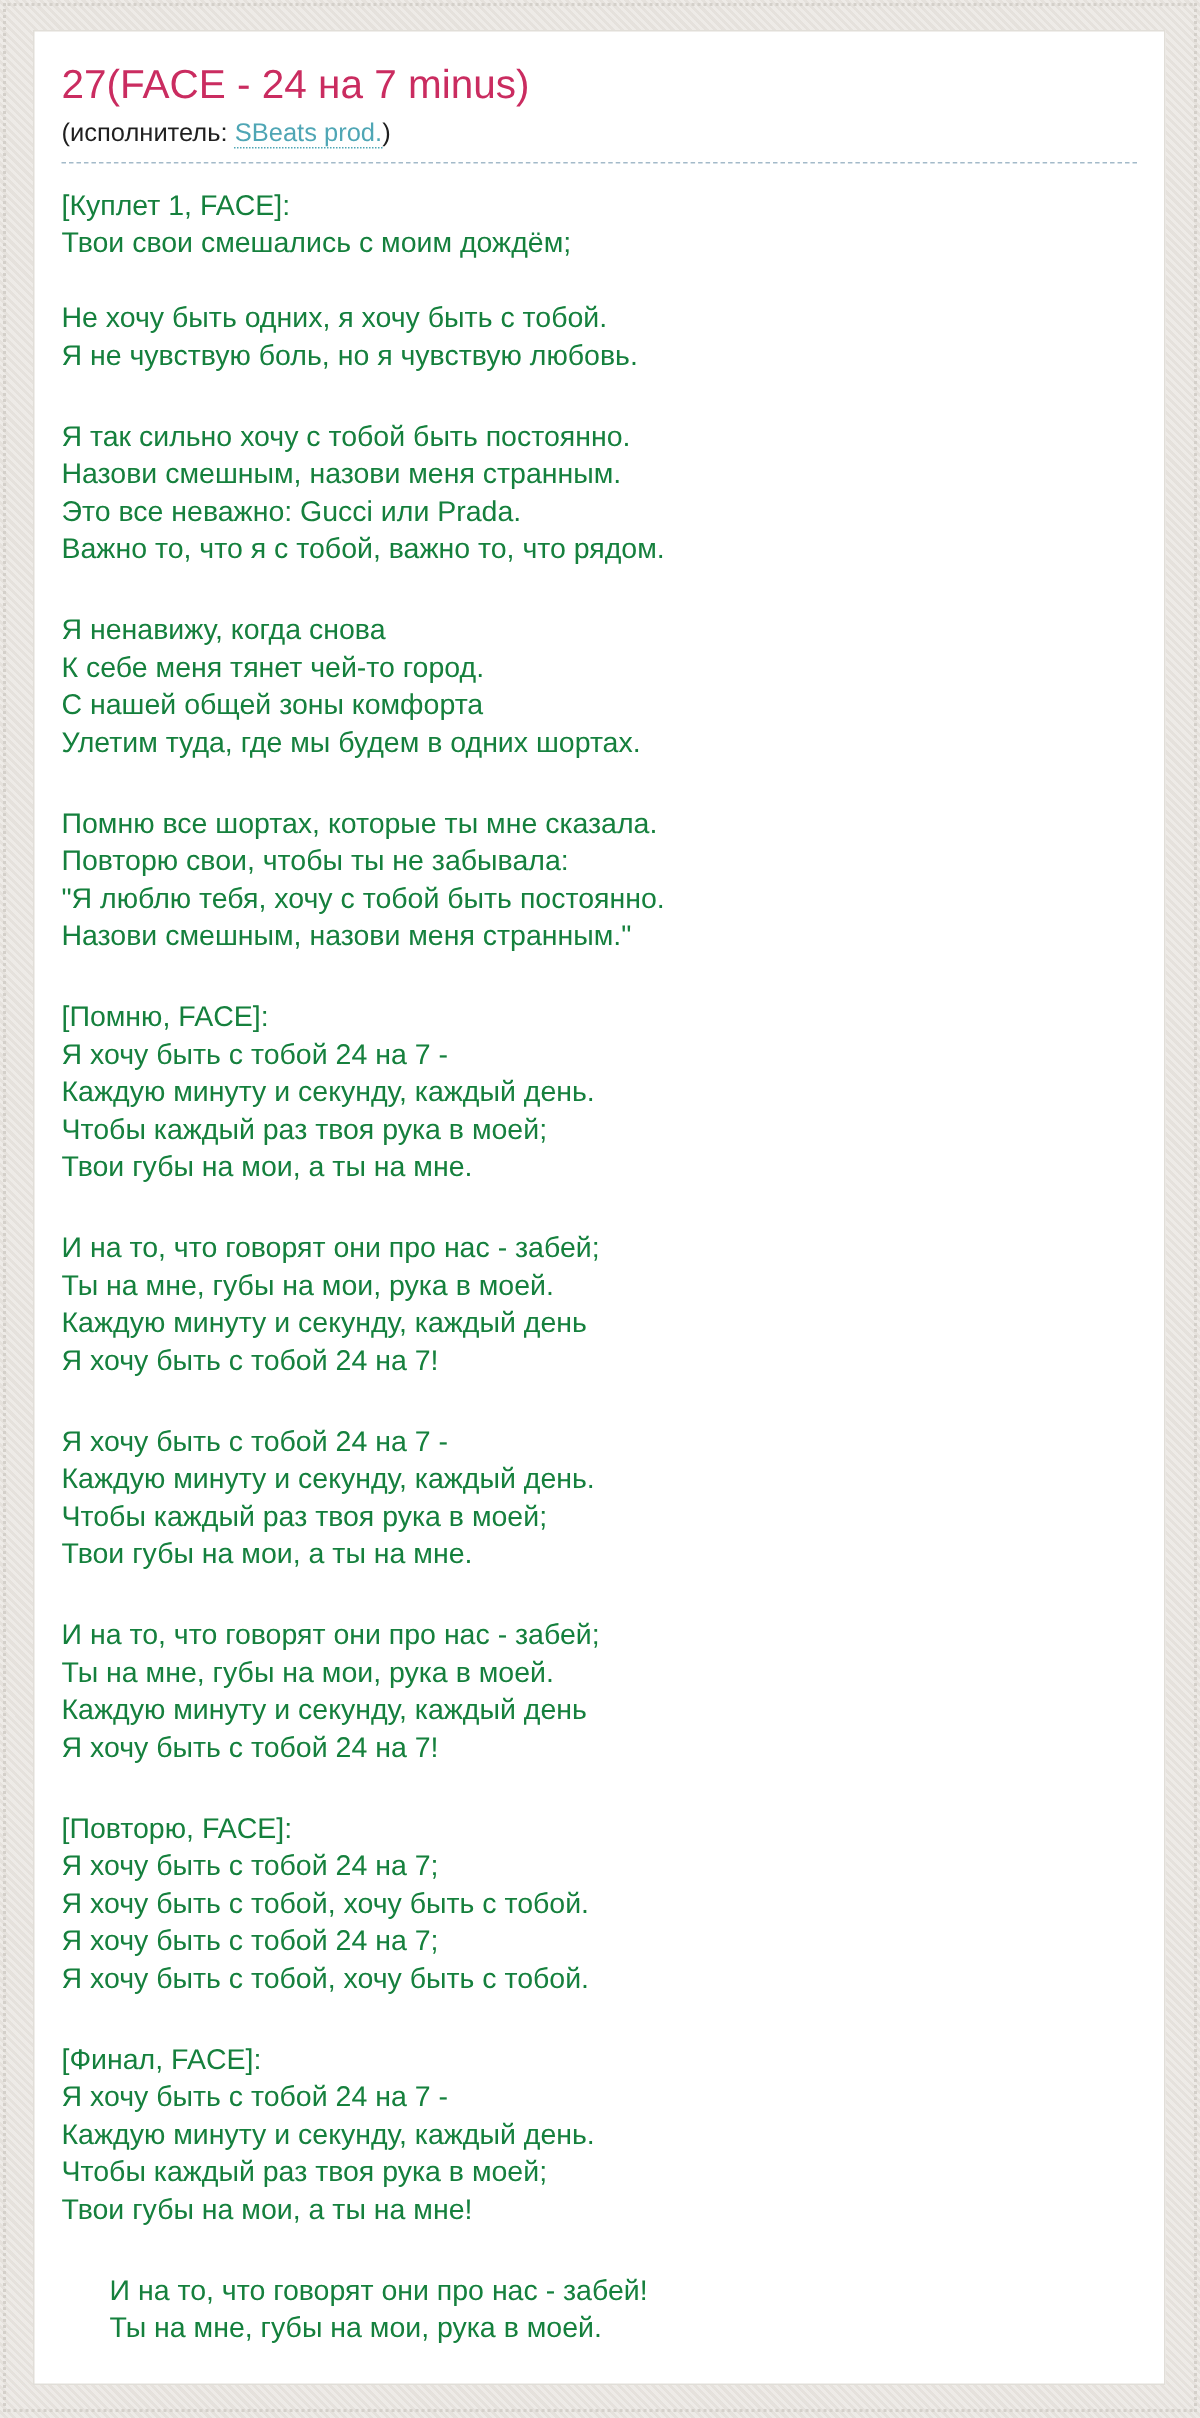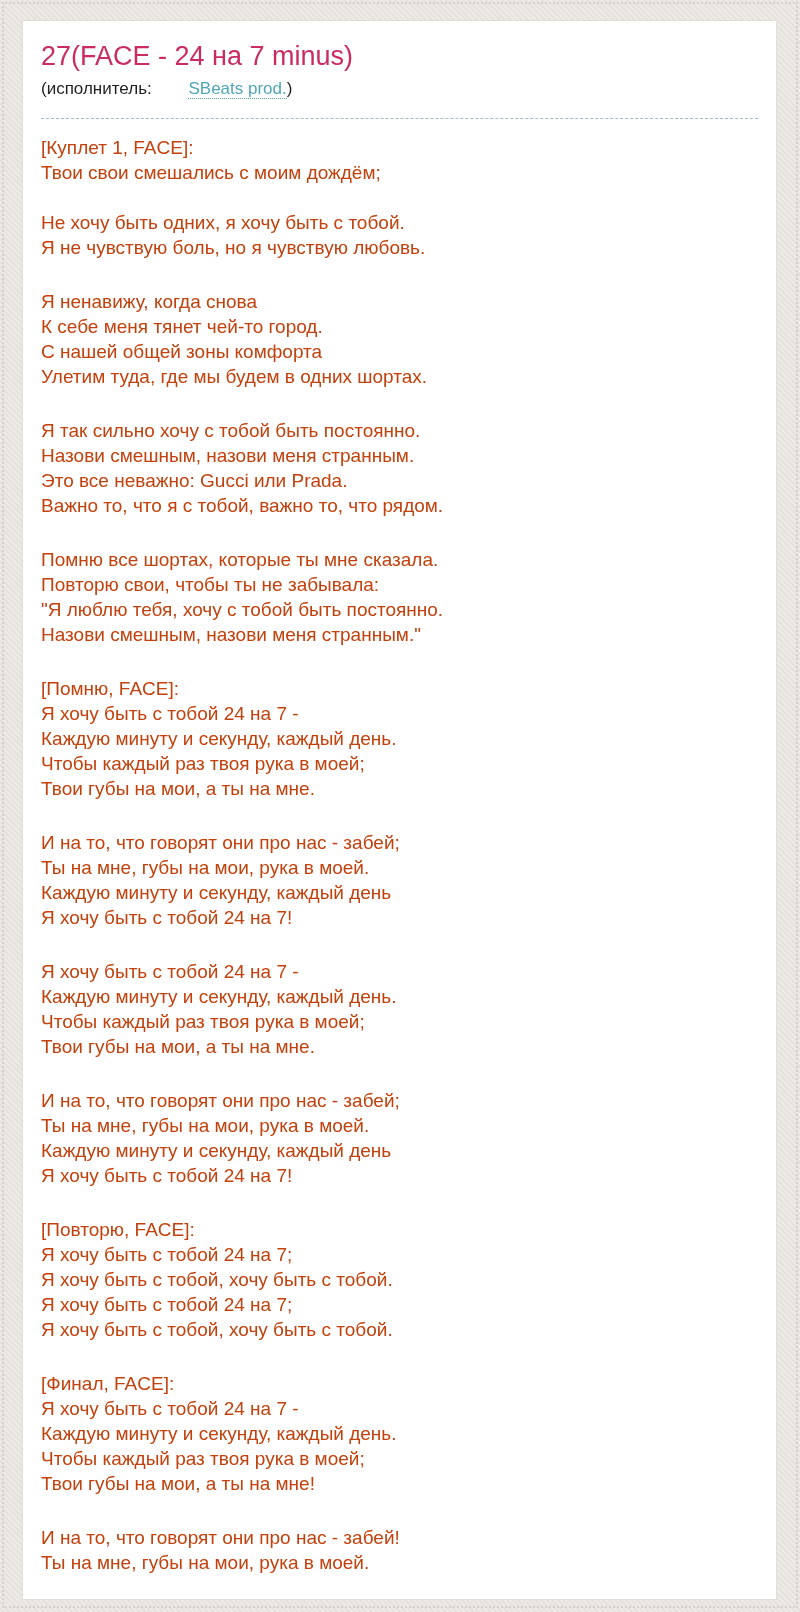--- a/index.html
+++ b/index.html
@@ -34,64 +34,64 @@
   }
   .song-title {
     margin: 0 0 7px 0;
     font-size: 27px;
     font-weight: normal;
     line-height: 1.15;
     color: #ca2c60;
   }
   .header-block {
     border-bottom: 1px dashed #a3bac9;
-    padding-bottom: 19px;
+    padding-bottom: 9px;
   }
   .subtitle {
     font-size: 17px;
     color: #1f1f1f;
   }
   .artist-link {
     color: #4fa6b5;
     text-decoration: none;
     border-bottom: 1px dotted #4fa6b5;
     cursor: pointer;
-    margin-left: 32px;
   }
   .lyrics {
     margin-top: 16px;
     font-size: 19px;
     line-height: 25px;
-    color: #c2410c;
+    color: #15803d;
   }
   .lyrics p {
     margin: 0 0 29px 0;
   }
   .lyrics p:last-child {
     margin-bottom: 0;
+    margin-left: 32px;
   }
 </style>
 </head>
 <body>
 
 <div class="bg-frame"></div>
 
 <div class="card">
   <div class="header-block">
     <h1 class="song-title">27(FACE - 24 на 7 minus)</h1>
     <div class="subtitle">
       <span>(исполнитель:</span>
       <a class="artist-link">SBeats prod.</a><span>)</span>
     </div>
   </div>
 
   <div class="lyrics">
       <p><span>[Куплет 1, FACE]:</span><br><span>Твои свои смешались с моим дождём;</span><br><br><span>Не хочу быть одних, я хочу быть с тобой.</span><br><span>Я не чувствую боль, но я чувствую любовь.</span></p>
+      <p><span>Я так сильно хочу с тобой быть постоянно.</span><br><span>Назови смешным, назови меня странным.</span><br><span>Это все неважно: Gucci или Prada.</span><br><span>Важно то, что я с тобой, важно то, что рядом.</span></p>
       <p><span>Я ненавижу, когда снова</span><br><span>К себе меня тянет чей-то город.</span><br><span>С нашей общей зоны комфорта</span><br><span>Улетим туда, где мы будем в одних шортах.</span></p>
-      <p><span>Я так сильно хочу с тобой быть постоянно.</span><br><span>Назови смешным, назови меня странным.</span><br><span>Это все неважно: Gucci или Prada.</span><br><span>Важно то, что я с тобой, важно то, что рядом.</span></p>
       <p><span>Помню все шортах, которые ты мне сказала.</span><br><span>Повторю свои, чтобы ты не забывала:</span><br><span>"Я люблю тебя, хочу с тобой быть постоянно.</span><br><span>Назови смешным, назови меня странным."</span></p>
       <p><span>[Помню, FACE]:</span><br><span>Я хочу быть с тобой 24 на 7 -</span><br><span>Каждую минуту и секунду, каждый день.</span><br><span>Чтобы каждый раз твоя рука в моей;</span><br><span>Твои губы на мои, а ты на мне.</span></p>
       <p><span>И на то, что говорят они про нас - забей;</span><br><span>Ты на мне, губы на мои, рука в моей.</span><br><span>Каждую минуту и секунду, каждый день</span><br><span>Я хочу быть с тобой 24 на 7!</span></p>
       <p><span>Я хочу быть с тобой 24 на 7 -</span><br><span>Каждую минуту и секунду, каждый день.</span><br><span>Чтобы каждый раз твоя рука в моей;</span><br><span>Твои губы на мои, а ты на мне.</span></p>
       <p><span>И на то, что говорят они про нас - забей;</span><br><span>Ты на мне, губы на мои, рука в моей.</span><br><span>Каждую минуту и секунду, каждый день</span><br><span>Я хочу быть с тобой 24 на 7!</span></p>
       <p><span>[Повторю, FACE]:</span><br><span>Я хочу быть с тобой 24 на 7;</span><br><span>Я хочу быть с тобой, хочу быть с тобой.</span><br><span>Я хочу быть с тобой 24 на 7;</span><br><span>Я хочу быть с тобой, хочу быть с тобой.</span></p>
       <p><span>[Финал, FACE]:</span><br><span>Я хочу быть с тобой 24 на 7 -</span><br><span>Каждую минуту и секунду, каждый день.</span><br><span>Чтобы каждый раз твоя рука в моей;</span><br><span>Твои губы на мои, а ты на мне!</span></p>
       <p><span>И на то, что говорят они про нас - забей!</span><br><span>Ты на мне, губы на мои, рука в моей.</span></p>
     </div>
 </div>

